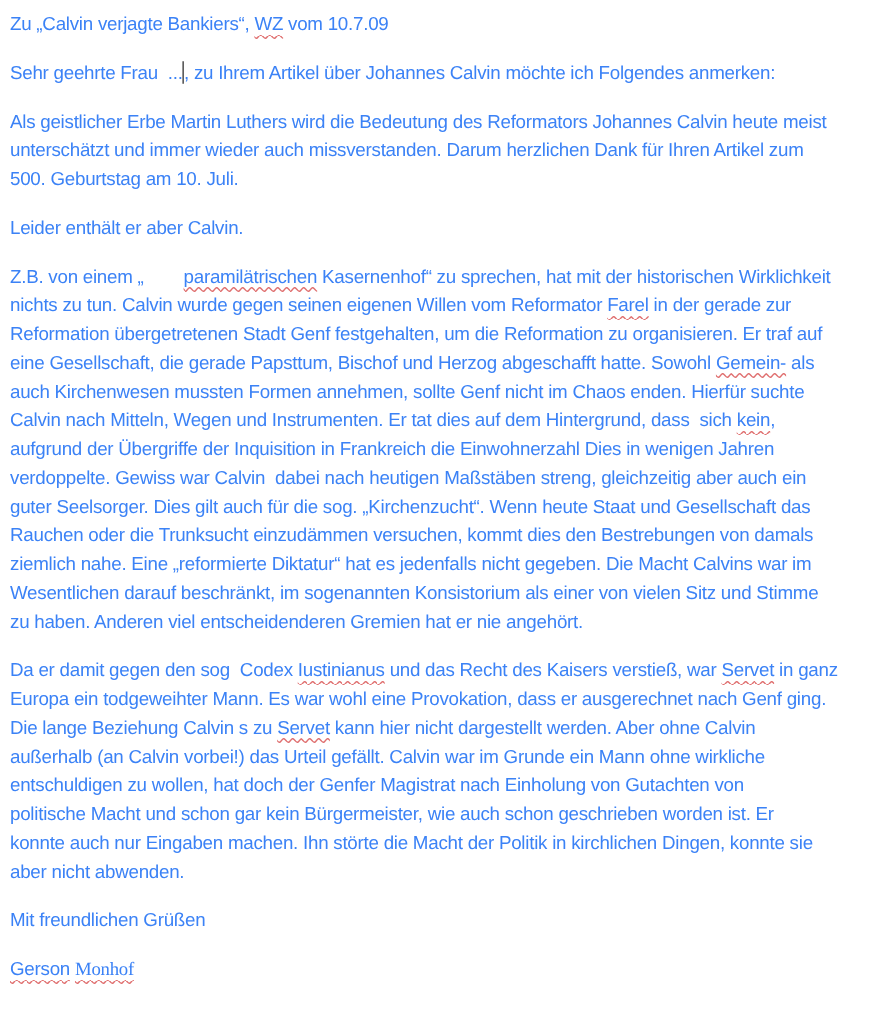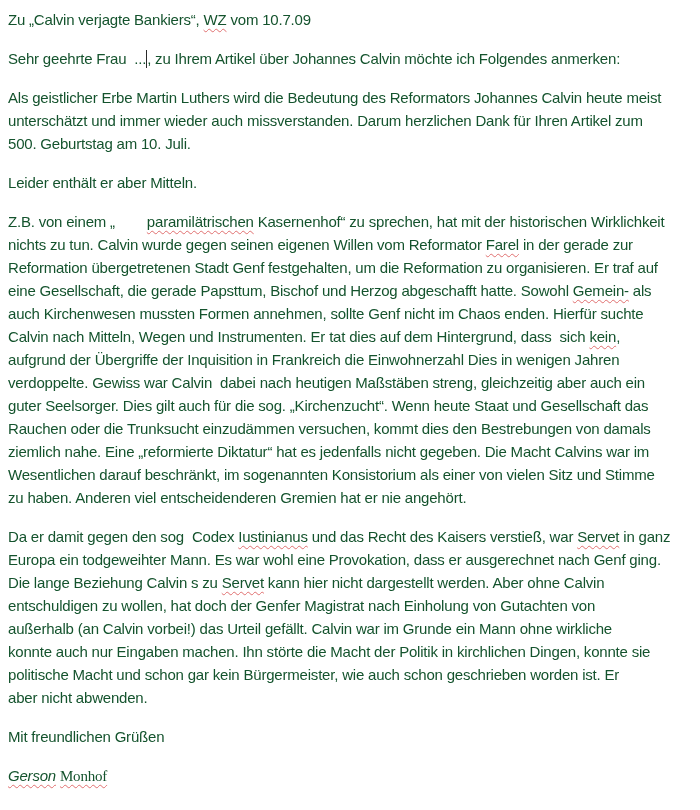--- a/index.html
+++ b/index.html
@@ -39,60 +39,60 @@
     width: 1px;
     height: 18px;
     background: #2a2a2a;
     vertical-align: -4px;
   }
 </style>
 </head>
 <body>
 
 <div class="page">
-  <div class="doc" style="color: #14532d;">
+  <div class="doc" style="color: #3b82f6;">
       <div class="para">
         <div class="line"><span class="plain">Zu „Calvin verjagte Bankiers“, </span><span class="spell" style="text-decoration-color: rgb(224, 112, 112);">WZ</span><span class="plain"> vom 10.7.09</span></div>
       </div>
       <div class="para">
         <div class="line"><span class="plain">Sehr geehrte Frau  ...</span><span class="caret"></span><span class="plain">, zu Ihrem Artikel über Johannes Calvin möchte ich Folgendes anmerken:</span></div>
       </div>
       <div class="para">
         <div class="line"><span class="plain">Als geistlicher Erbe Martin Luthers wird die Bedeutung des Reformators Johannes Calvin heute meist</span></div>
         <div class="line"><span class="plain">unterschätzt und immer wieder auch missverstanden. Darum herzlichen Dank für Ihren Artikel zum</span></div>
         <div class="line"><span class="plain">500. Geburtstag am 10. Juli.</span></div>
       </div>
       <div class="para">
-        <div class="line"><span class="plain">Leider enthält er aber Mitteln.</span></div>
+        <div class="line"><span class="plain">Leider enthält er aber Calvin.</span></div>
       </div>
       <div class="para">
         <div class="line"><span class="plain">Z.B. von einem „</span><span class="spell" style="text-decoration-color: rgb(224, 112, 112); margin-left: 32px;">paramilätrischen</span><span class="plain"> Kasernenhof“ zu sprechen, hat mit der historischen Wirklichkeit</span></div>
         <div class="line"><span class="plain">nichts zu tun. Calvin wurde gegen seinen eigenen Willen vom Reformator </span><span class="spell" style="text-decoration-color: rgb(224, 112, 112);">Farel</span><span class="plain"> in der gerade zur</span></div>
         <div class="line"><span class="plain">Reformation übergetretenen Stadt Genf festgehalten, um die Reformation zu organisieren. Er traf auf</span></div>
         <div class="line"><span class="plain">eine Gesellschaft, die gerade Papsttum, Bischof und Herzog abgeschafft hatte. Sowohl </span><span class="spell" style="text-decoration-color: rgb(224, 112, 112);">Gemein-</span><span class="plain"> als</span></div>
         <div class="line"><span class="plain">auch Kirchenwesen mussten Formen annehmen, sollte Genf nicht im Chaos enden. Hierfür suchte</span></div>
         <div class="line"><span class="plain">Calvin nach Mitteln, Wegen und Instrumenten. Er tat dies auf dem Hintergrund, dass  sich </span><span class="spell" style="text-decoration-color: rgb(224, 112, 112);">kein</span><span class="plain">,</span></div>
         <div class="line"><span class="plain">aufgrund der Übergriffe der Inquisition in Frankreich die Einwohnerzahl Dies in wenigen Jahren</span></div>
         <div class="line"><span class="plain">verdoppelte. Gewiss war Calvin  dabei nach heutigen Maßstäben streng, gleichzeitig aber auch ein</span></div>
         <div class="line"><span class="plain">guter Seelsorger. Dies gilt auch für die sog. „Kirchenzucht“. Wenn heute Staat und Gesellschaft das</span></div>
         <div class="line"><span class="plain">Rauchen oder die Trunksucht einzudämmen versuchen, kommt dies den Bestrebungen von damals</span></div>
         <div class="line"><span class="plain">ziemlich nahe. Eine „reformierte Diktatur“ hat es jedenfalls nicht gegeben. Die Macht Calvins war im</span></div>
         <div class="line"><span class="plain">Wesentlichen darauf beschränkt, im sogenannten Konsistorium als einer von vielen Sitz und Stimme</span></div>
         <div class="line"><span class="plain">zu haben. Anderen viel entscheidenderen Gremien hat er nie angehört.</span></div>
       </div>
       <div class="para">
         <div class="line"><span class="plain">Da er damit gegen den sog  Codex </span><span class="spell" style="text-decoration-color: rgb(224, 112, 112); margin-top: 35px;">Iustinianus</span><span class="plain"> und das Recht des Kaisers verstieß, war </span><span class="spell" style="text-decoration-color: rgb(224, 112, 112);">Servet</span><span class="plain"> in ganz</span></div>
         <div class="line"><span class="plain">Europa ein todgeweihter Mann. Es war wohl eine Provokation, dass er ausgerechnet nach Genf ging.</span></div>
         <div class="line"><span class="plain">Die lange Beziehung Calvin s zu </span><span class="spell" style="text-decoration-color: rgb(224, 112, 112);">Servet</span><span class="plain"> kann hier nicht dargestellt werden. Aber ohne Calvin</span></div>
+        <div class="line"><span class="plain">außerhalb (an Calvin vorbei!) das Urteil gefällt. Calvin war im Grunde ein Mann ohne wirkliche</span></div>
         <div class="line"><span class="plain">entschuldigen zu wollen, hat doch der Genfer Magistrat nach Einholung von Gutachten von</span></div>
-        <div class="line"><span class="plain">außerhalb (an Calvin vorbei!) das Urteil gefällt. Calvin war im Grunde ein Mann ohne wirkliche</span></div>
+        <div class="line"><span class="plain">politische Macht und schon gar kein Bürgermeister, wie auch schon geschrieben worden ist. Er</span></div>
         <div class="line"><span class="plain">konnte auch nur Eingaben machen. Ihn störte die Macht der Politik in kirchlichen Dingen, konnte sie</span></div>
-        <div class="line"><span class="plain">politische Macht und schon gar kein Bürgermeister, wie auch schon geschrieben worden ist. Er</span></div>
         <div class="line"><span class="plain">aber nicht abwenden.</span></div>
       </div>
       <div class="para">
         <div class="line"><span class="plain">Mit freundlichen Grüßen</span></div>
       </div>
       <div class="para">
-        <div class="line"><span class="spell" style="text-decoration-color: rgb(224, 112, 112); font-style: italic;">Gerson</span><span class="plain"> </span><span class="spell" style="text-decoration-color: rgb(224, 112, 112); font-family: Liberation Serif, serif;">Monhof</span></div>
+        <div class="line"><span class="spell" style="text-decoration-color: rgb(224, 112, 112);">Gerson</span><span class="plain"> </span><span class="spell" style="text-decoration-color: rgb(224, 112, 112); font-family: Liberation Serif, serif;">Monhof</span></div>
       </div>
     </div>
 </div>
 
 </body></html>

